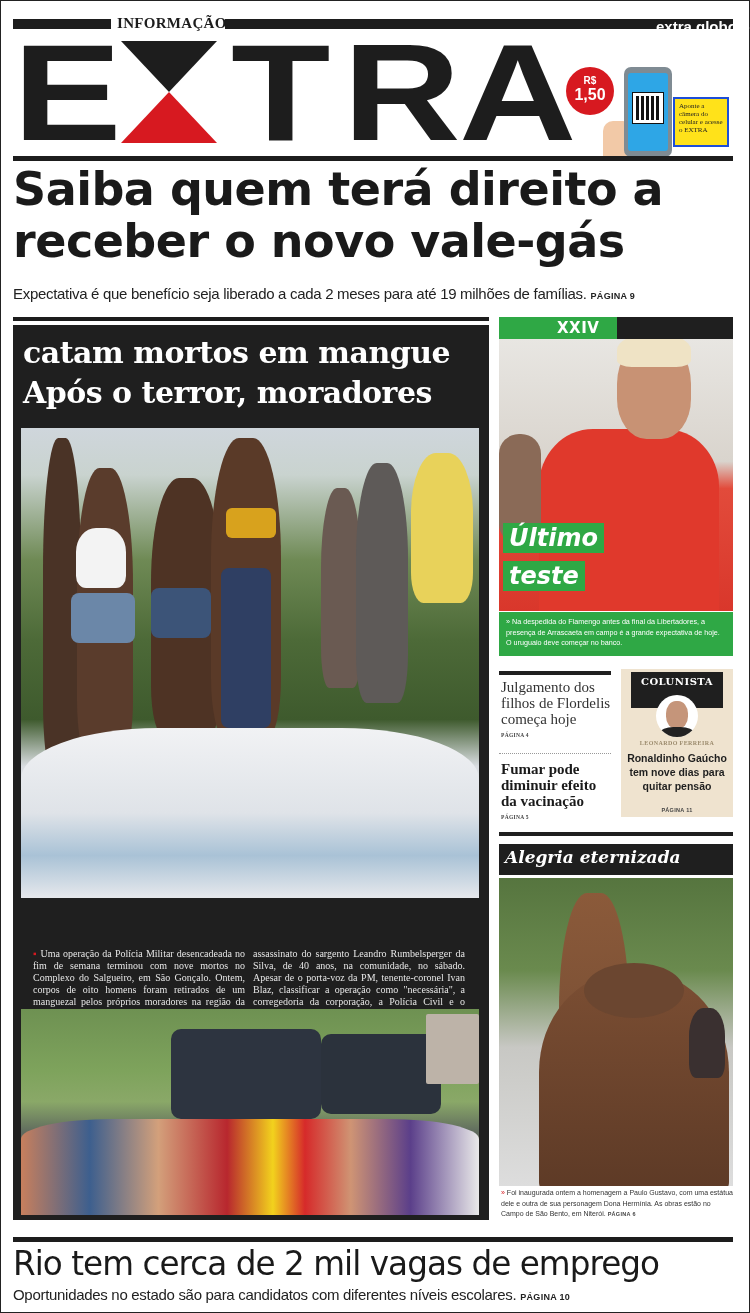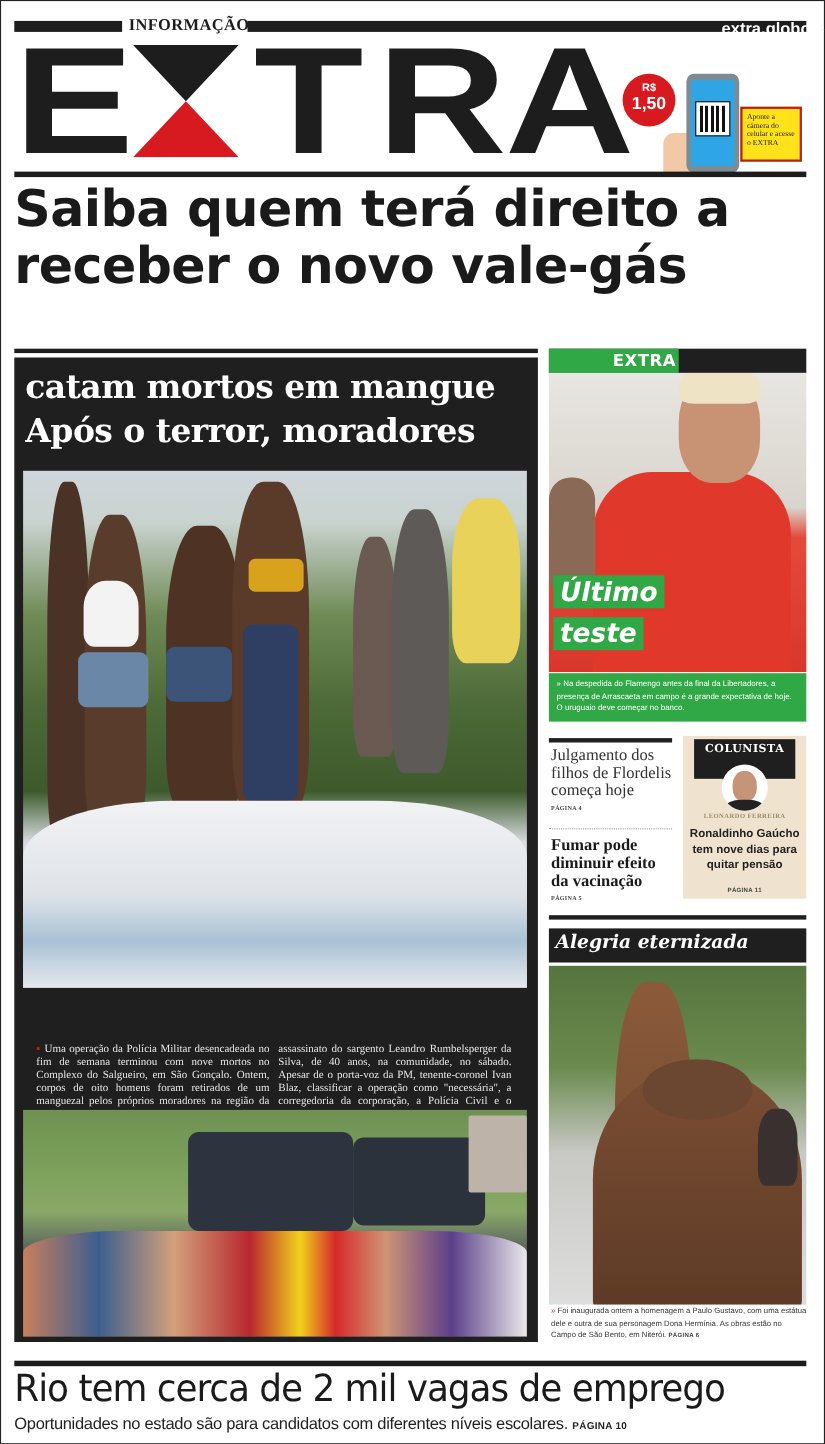--- a/index.html
+++ b/index.html
@@ -18,21 +18,21 @@
   .edition-info { right: 18px; top: 38px; text-align: right; font-size: 7px; line-height: 9px; color: #333; }
   .edition-info .ed-title { font-weight: bold; font-size: 8px; color: #111; }
   .price-badge { left: 565px; top: 66px; width: 48px; height: 48px; border-radius: 50%; background: #d71920; color: #fff; text-align: center; font-weight: bold; }
   .price-badge .cur { font-size: 10px; line-height: 10px; padding-top: 9px; display:block; }
   .price-badge .val { font-size: 16px; line-height: 18px; display:block; }
   .phone { left: 623px; top: 66px; width: 48px; height: 90px; background: #7f8b93; border-radius: 7px; padding: 6px 4px; }
   .phone-screen { width: 100%; height: 100%; background: #2ea6e6; border-radius: 3px; position: relative; }
   .qr { position: absolute; left: 5px; top: 20px; width: 30px; height: 30px; background:
         repeating-linear-gradient(90deg,#111 0 3px,#fff 3px 5px), #fff; border: 3px solid #fff; outline: 1px solid #111; }
   .hand { left: 602px; top: 120px; width: 30px; height: 38px; background: #f2c9a7; border-radius: 10px 10px 0 0; }
-  .cta-box { left: 672px; top: 96px; width: 56px; height: 50px; background: #ffe21a; border: 2px solid #b91c1c; font-family: "Liberation Serif", serif; font-size: 7px; line-height: 8px; color: #222; padding: 3px 4px; }
+  .cta-box { left: 672px; top: 96px; width: 56px; height: 50px; background: #ffe21a; border: 2px solid #1d4ed8; font-family: "Liberation Serif", serif; font-size: 7px; line-height: 8px; color: #222; padding: 3px 4px; }
 
   
   .rule-thick { background: #1d1d1d; }
   .main-headline { left: 12px; top: 162px; width: 726px; font-family: "DejaVu Sans", sans-serif; font-weight: bold; font-size: 46px; line-height: 52px; letter-spacing: -0.5px; color: #1a1a1a; }
   .main-sub { left: 12px; top: 284px; font-family: "Liberation Sans", sans-serif; font-size: 15px; color: #222; letter-spacing: -0.3px; }
   .page-ref { font-weight: bold; font-size: 9px; letter-spacing: 0.3px; text-transform: uppercase; }
 
   
   .story-panel { left: 12px; top: 324px; width: 476px; height: 895px; background: #1f1f1f; }
   .story-headline { left: 22px; top: 332px; font-family: "DejaVu Serif", serif; font-weight: bold; font-size: 30px; line-height: 40px; color: #fff; letter-spacing: -0.5px; }
@@ -122,20 +122,24 @@
       <div class="qr"></div>
     </div>
   </div>
   <div class="abs cta-box">Aponte a câmera do celular e acesse o EXTRA</div>
 
   <div class="abs rule-thick" style="left:12px;top:155px;width:720px;height:5px;"></div>
 
   <div class="abs main-headline">
     <div>Saiba quem terá direito a</div>
     <div>receber o novo vale-gás</div>
+  </div>
+  <div class="abs main-sub">
+    <span>Expectativa é que benefício seja liberado a cada 2 meses para até 19 milhões de famílias.</span>
+    <span class="page-ref">PÁGINA 9</span>
   </div>
 
   <div class="abs rule-thick" style="left:12px;top:316px;width:476px;height:4px;"></div>
   <div class="abs story-panel"></div>
   <div class="abs story-headline">
     <div>catam mortos em mangue</div>
     <div>Após o terror, moradores</div>
   </div>
 
   <div class="abs photo-main">
@@ -165,21 +169,21 @@
 
   <div class="abs photo-crowd">
     <div class="fig" style="left:150px;top:20px;width:150px;height:90px;background:#2d3440;border-radius:10px;"></div>
     <div class="fig" style="left:300px;top:25px;width:120px;height:80px;background:#2b323c;border-radius:10px;"></div>
     <div class="fig" style="left:405px;top:5px;width:53px;height:70px;background:#bdb3a8;border-radius:2px;"></div>
     <div class="fig" style="left:0;top:110px;width:458px;height:100px;background:linear-gradient(90deg,#c77f5d,#3d5f8e 15%,#d3a07b 30%,#b8272e 45%,#f2d21d 55%,#d62a2a 62%,#cf9474 72%,#5b3f8a 85%,#e9e9e9 100%);border-radius:20% 20% 0 0;"></div>
   </div>
 
   <div class="abs jogo-bar"></div>
   <div class="abs jogo-green"></div>
-  <div class="abs jogo-label">EXTRA</div>
+  <div class="abs jogo-label">XXIV</div>
   <div class="abs photo-player">
     <div class="player-body"></div>
     <div class="player-arm"></div>
     <div class="player-head"></div>
     <div class="player-hair"></div>
   </div>
   <div class="abs green-tag" style="left:502px;top:522px;">Último</div>
   <div class="abs green-tag" style="left:502px;top:560px;">teste</div>
   <div class="abs caption-green">» Na despedida do Flamengo antes da final da Libertadores, a presença de Arrascaeta em campo é a grande expectativa de hoje. O uruguaio deve começar no banco.</div>
 

